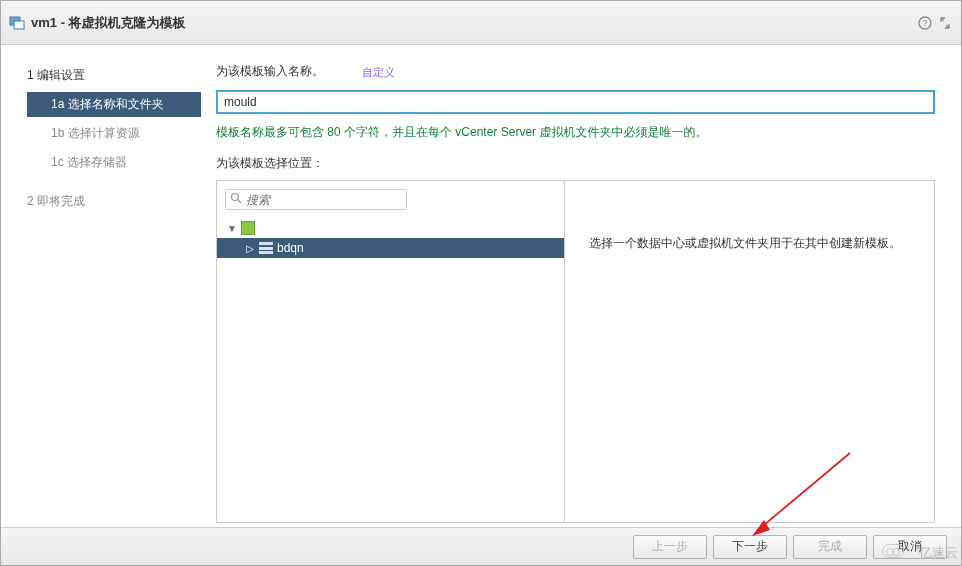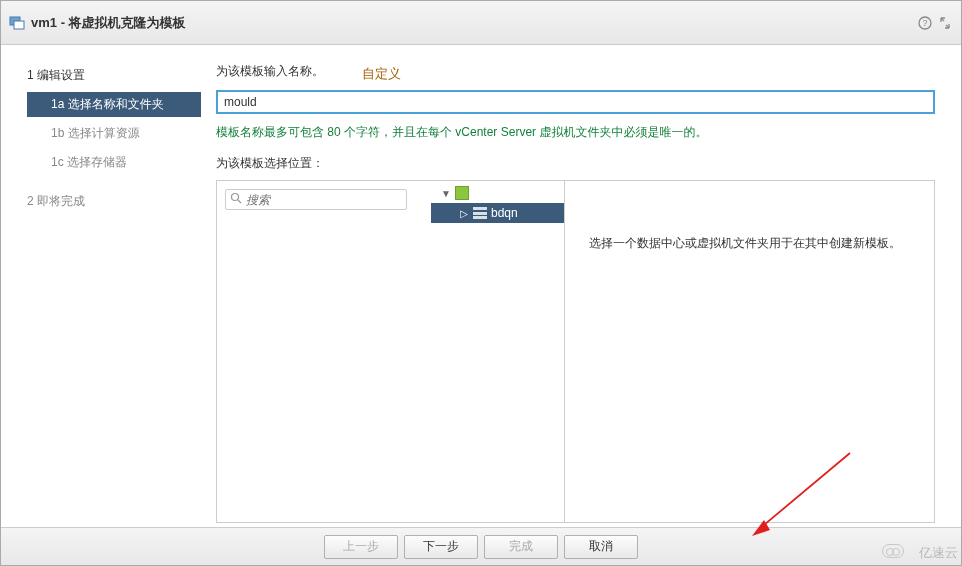--- a/index.html
+++ b/index.html
@@ -102,22 +102,22 @@
       font-size: 12px;
       color: #333;
       background: #fff;
       outline: none;
       height: 24px;
     }
     .name-annot {
       position: absolute;
       left: 362px;
       top: 65px;
-      color: #a16207;
-      font-size: 13px;
+      color: #8b5cf6;
+      font-size: 11px;
       pointer-events: none;
     }
     .hint {
       margin: 10px 0 14px 0;
       color: #15803d;
     }
     .location-label {
       margin-bottom: 8px;
       color: #333;
     }
@@ -125,22 +125,21 @@
       border: 1px solid #ccc;
       display: flex;
       flex: 1;
       margin-bottom: 4px;
       max-height: 370px;
     }
     .tree-col {
       width: 348px;
       border-right: 1px solid #ccc;
       display: flex;
-      flex-direction: row;
-      gap: 16px;
+      flex-direction: column;
     }
     .search-wrap {
       padding: 8px 8px 6px 8px;
     }
     .search-inner {
       border: 1px solid #ccc;
       border-radius: 2px;
       display: flex;
       align-items: center;
       padding: 2px 4px;
@@ -205,21 +204,21 @@
       flex: 1;
       padding: 54px 24px 0 24px;
       color: #333;
     }
     .footer {
       border-top: 1px solid #ccc;
       background: linear-gradient(to bottom, #f4f4f4, #e8e8e8);
       height: 38px;
       display: flex;
       align-items: center;
-      justify-content: center;
+      justify-content: flex-end;
       padding: 0 14px;
       gap: 6px;
     }
     .btn {
       min-width: 74px;
       height: 24px;
       border: 1px solid #b0b0b0;
       background: linear-gradient(to bottom, #fdfdfd, #e8e8e8);
       font-size: 12px;
       color: #333;

